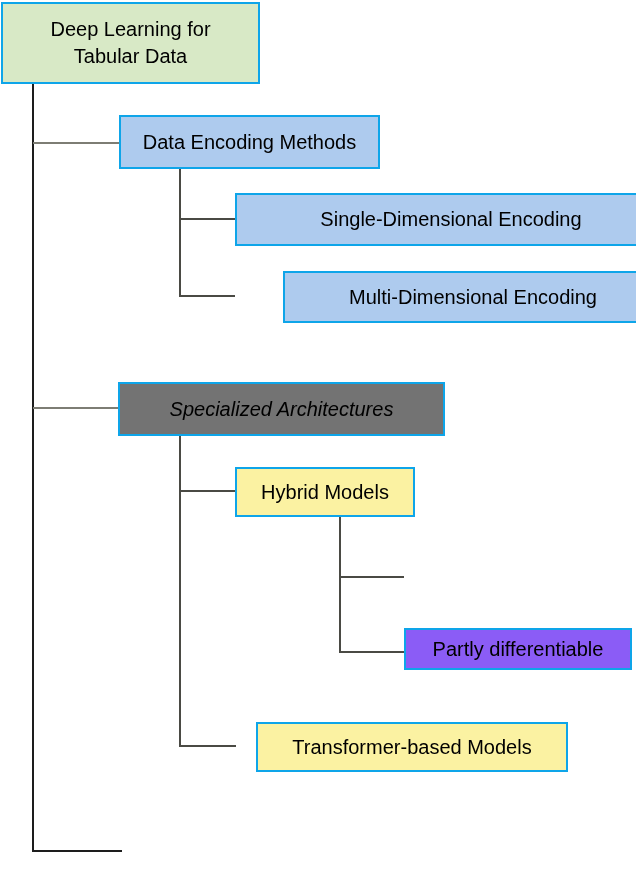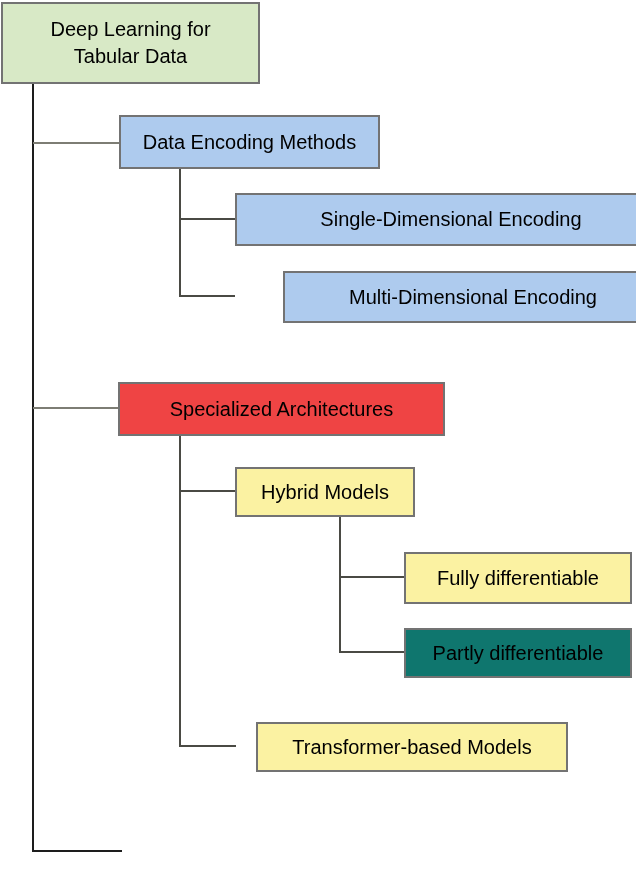--- a/index.html
+++ b/index.html
@@ -6,21 +6,21 @@
   .canvas {
     position: relative;
     width: 636px;
     height: 880px;
     background: #ffffff;
     font-family: "Liberation Sans", sans-serif;
     overflow: hidden;
   }
   .node {
     position: absolute;
-    border: 2px solid #737373;
+    border: 2px solid #0ea5e9;
     box-sizing: border-box;
     display: flex;
     align-items: center;
     justify-content: center;
     text-align: center;
     font-size: 20px;
     line-height: 27px;
     color: #000000;
     white-space: pre-line;
   }
@@ -57,24 +57,23 @@
 
   <div class="node" style="left: 1px; top: 2px; width: 259px; height: 82px; background-color: rgb(216, 233, 198);">Deep Learning for
 Tabular Data</div>
 
   <div class="node" style="left: 119px; top: 115px; width: 261px; height: 54px; background-color: rgb(174, 203, 238);">Data Encoding Methods</div>
 
   <div class="node" style="left: 235px; top: 193px; width: 432px; height: 53px; background-color: rgb(174, 203, 238);">Single-Dimensional Encoding</div>
 
   <div class="node" style="left: 235px; top: 271px; width: 380px; height: 52px; background-color: rgb(174, 203, 238); margin-left: 48px;">Multi-Dimensional Encoding</div>
 
-  <div class="node" style="left: 118px; top: 382px; width: 327px; height: 54px; background-color: #ef4444;">Specialized Architectures</div>
+  <div class="node" style="left: 118px; top: 382px; width: 327px; height: 54px; background-color: #737373; font-style: italic;">Specialized Architectures</div>
 
   <div class="node" style="left: 235px; top: 467px; width: 180px; height: 50px; background-color: rgb(251, 242, 162);">Hybrid Models</div>
 
-  <div class="node" style="left: 404px; top: 552px; width: 228px; height: 52px; background-color: rgb(251, 242, 162);">Fully differentiable</div>
 
-  <div class="node" style="left: 404px; top: 628px; width: 228px; height: 50px; background-color: #0f766e;">Partly differentiable</div>
+  <div class="node" style="left: 404px; top: 628px; width: 228px; height: 42px; background-color: #8b5cf6;">Partly differentiable</div>
 
   <div class="node" style="left: 236px; top: 722px; width: 312px; height: 50px; background-color: rgb(251, 242, 162); margin-left: 20px;">Transformer-based Models</div>
 
 
 </div>
 
 </body></html>

